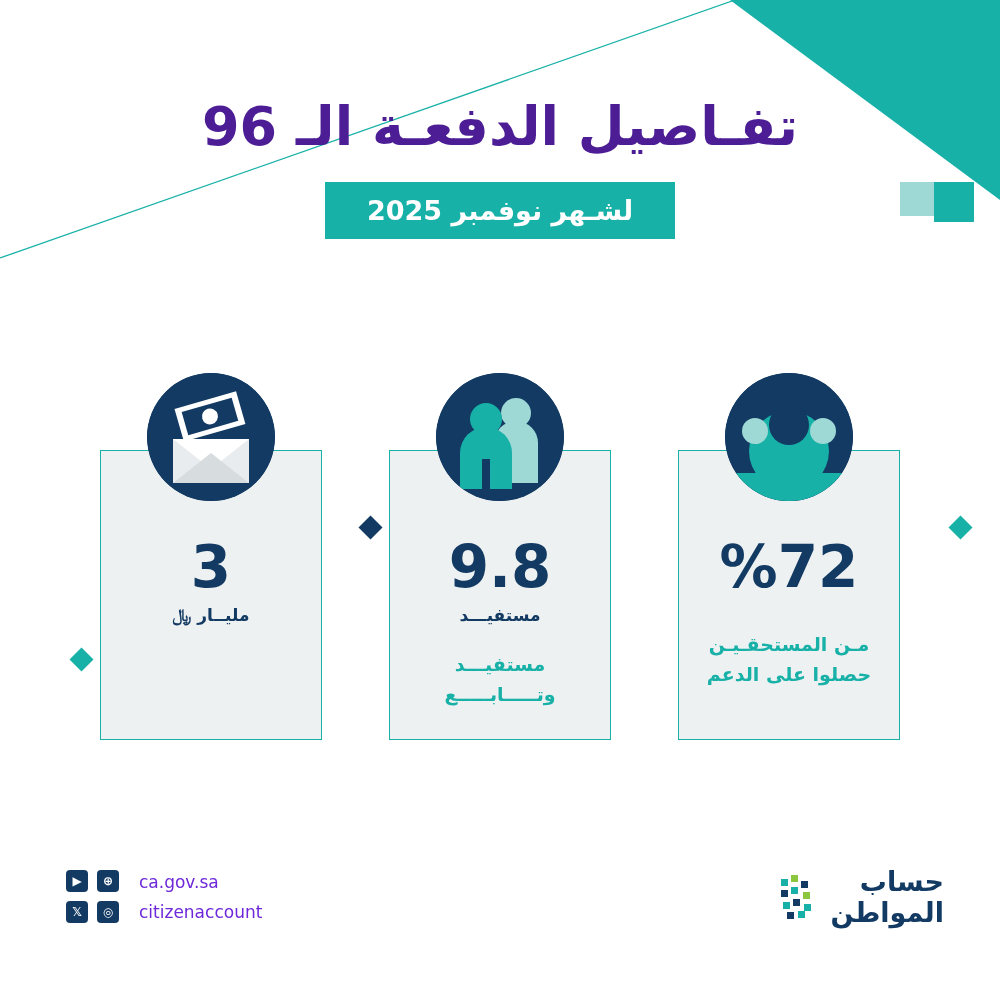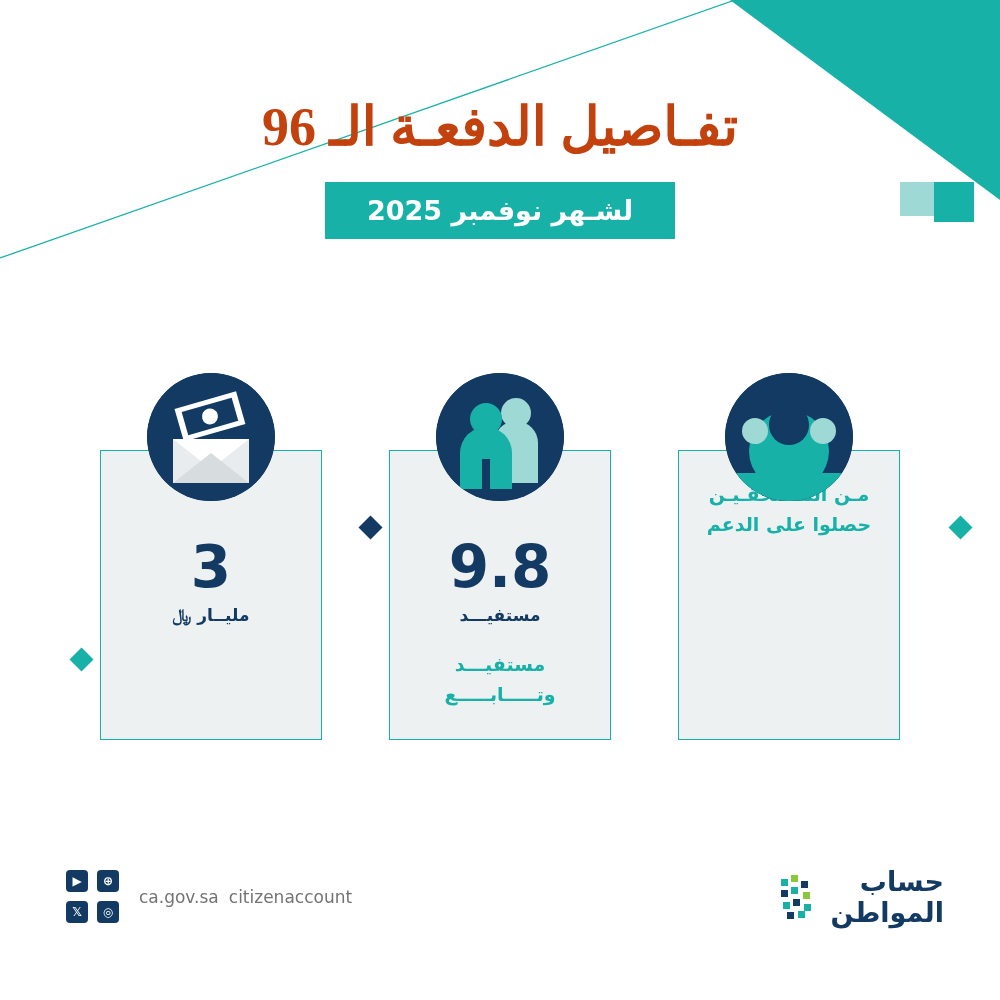--- a/index.html
+++ b/index.html
@@ -32,24 +32,23 @@
   .diag-line{
     position:absolute; top:0; left:0; width:740px; height:270px;
   }
 
   
   .header{
     position:absolute; top:95px; left:0; width:100%;
     text-align:center;
   }
   .title{
-    font-size:54px; font-weight:bold; color:#c2410c;
+    font-size:54px; font-weight:bold; color:#4c1d95;
     letter-spacing:0px; line-height:1.2;
     direction:rtl;
-    font-family:Liberation Serif, serif;
   }
   .subtitle-pill{
     display:inline-block; margin-top:22px;
     background:#18b1a8; color:#ffffff;
     font-size:27px; font-weight:bold;
     padding:13px 42px;
     direction:rtl;
   }
 
   
@@ -112,22 +111,22 @@
   }
   .social-icons{ display:flex; flex-direction:column; gap:9px; }
   .srow{ display:flex; gap:9px; }
   .sicon{
     width:22px; height:22px; border-radius:4px;
     background:#123a63; color:#fff;
     display:flex; align-items:center; justify-content:center;
     font-size:12px; font-weight:bold;
   }
   .handles{
-    display:flex; flex-direction:row; gap:10px;
-    font-size:17px; color:#737373; margin-left:8px;
+    display:flex; flex-direction:column; gap:10px;
+    font-size:17px; color:#6d28d9; margin-left:8px;
   }
   .logo{
     position:absolute; right:56px; top:-4px;
     display:flex; align-items:center; gap:10px; direction:rtl;
   }
   .logo-text{
     text-align:right; color:#123a63; font-weight:bold;
     font-size:27px; line-height:1.15;
   }
   .logo-mark{ width:42px; height:44px; }
@@ -157,20 +156,21 @@
       <svg viewBox="0 0 128 128" width="128" height="128">
         <circle cx="64" cy="64" r="64" fill="#123a63"></circle>
         <circle cx="64" cy="78" r="40" fill="#18b1a8"></circle>
         <circle cx="64" cy="52" r="20" fill="#123a63"></circle>
         <circle cx="30" cy="58" r="13" fill="#9fd9d6"></circle>
         <circle cx="98" cy="58" r="13" fill="#9fd9d6"></circle>
         <path d="M0 100 A64 64 0 0 0 128 100 Z" fill="#18b1a8"></path>
         <circle cx="64" cy="50" r="19" fill="#123a63"></circle>
       </svg>
     </div>
+    <div class="big-num">%72</div>
     <div class="unit"></div>
     <div class="desc">
       <span>مـن المستحقـيـن</span><br>
       <span>حصلوا على الدعم</span>
     </div>
   </div>
 
   <div class="card">
     <div class="diamond navy d-mid"></div>
     <div class="icon-badge">

